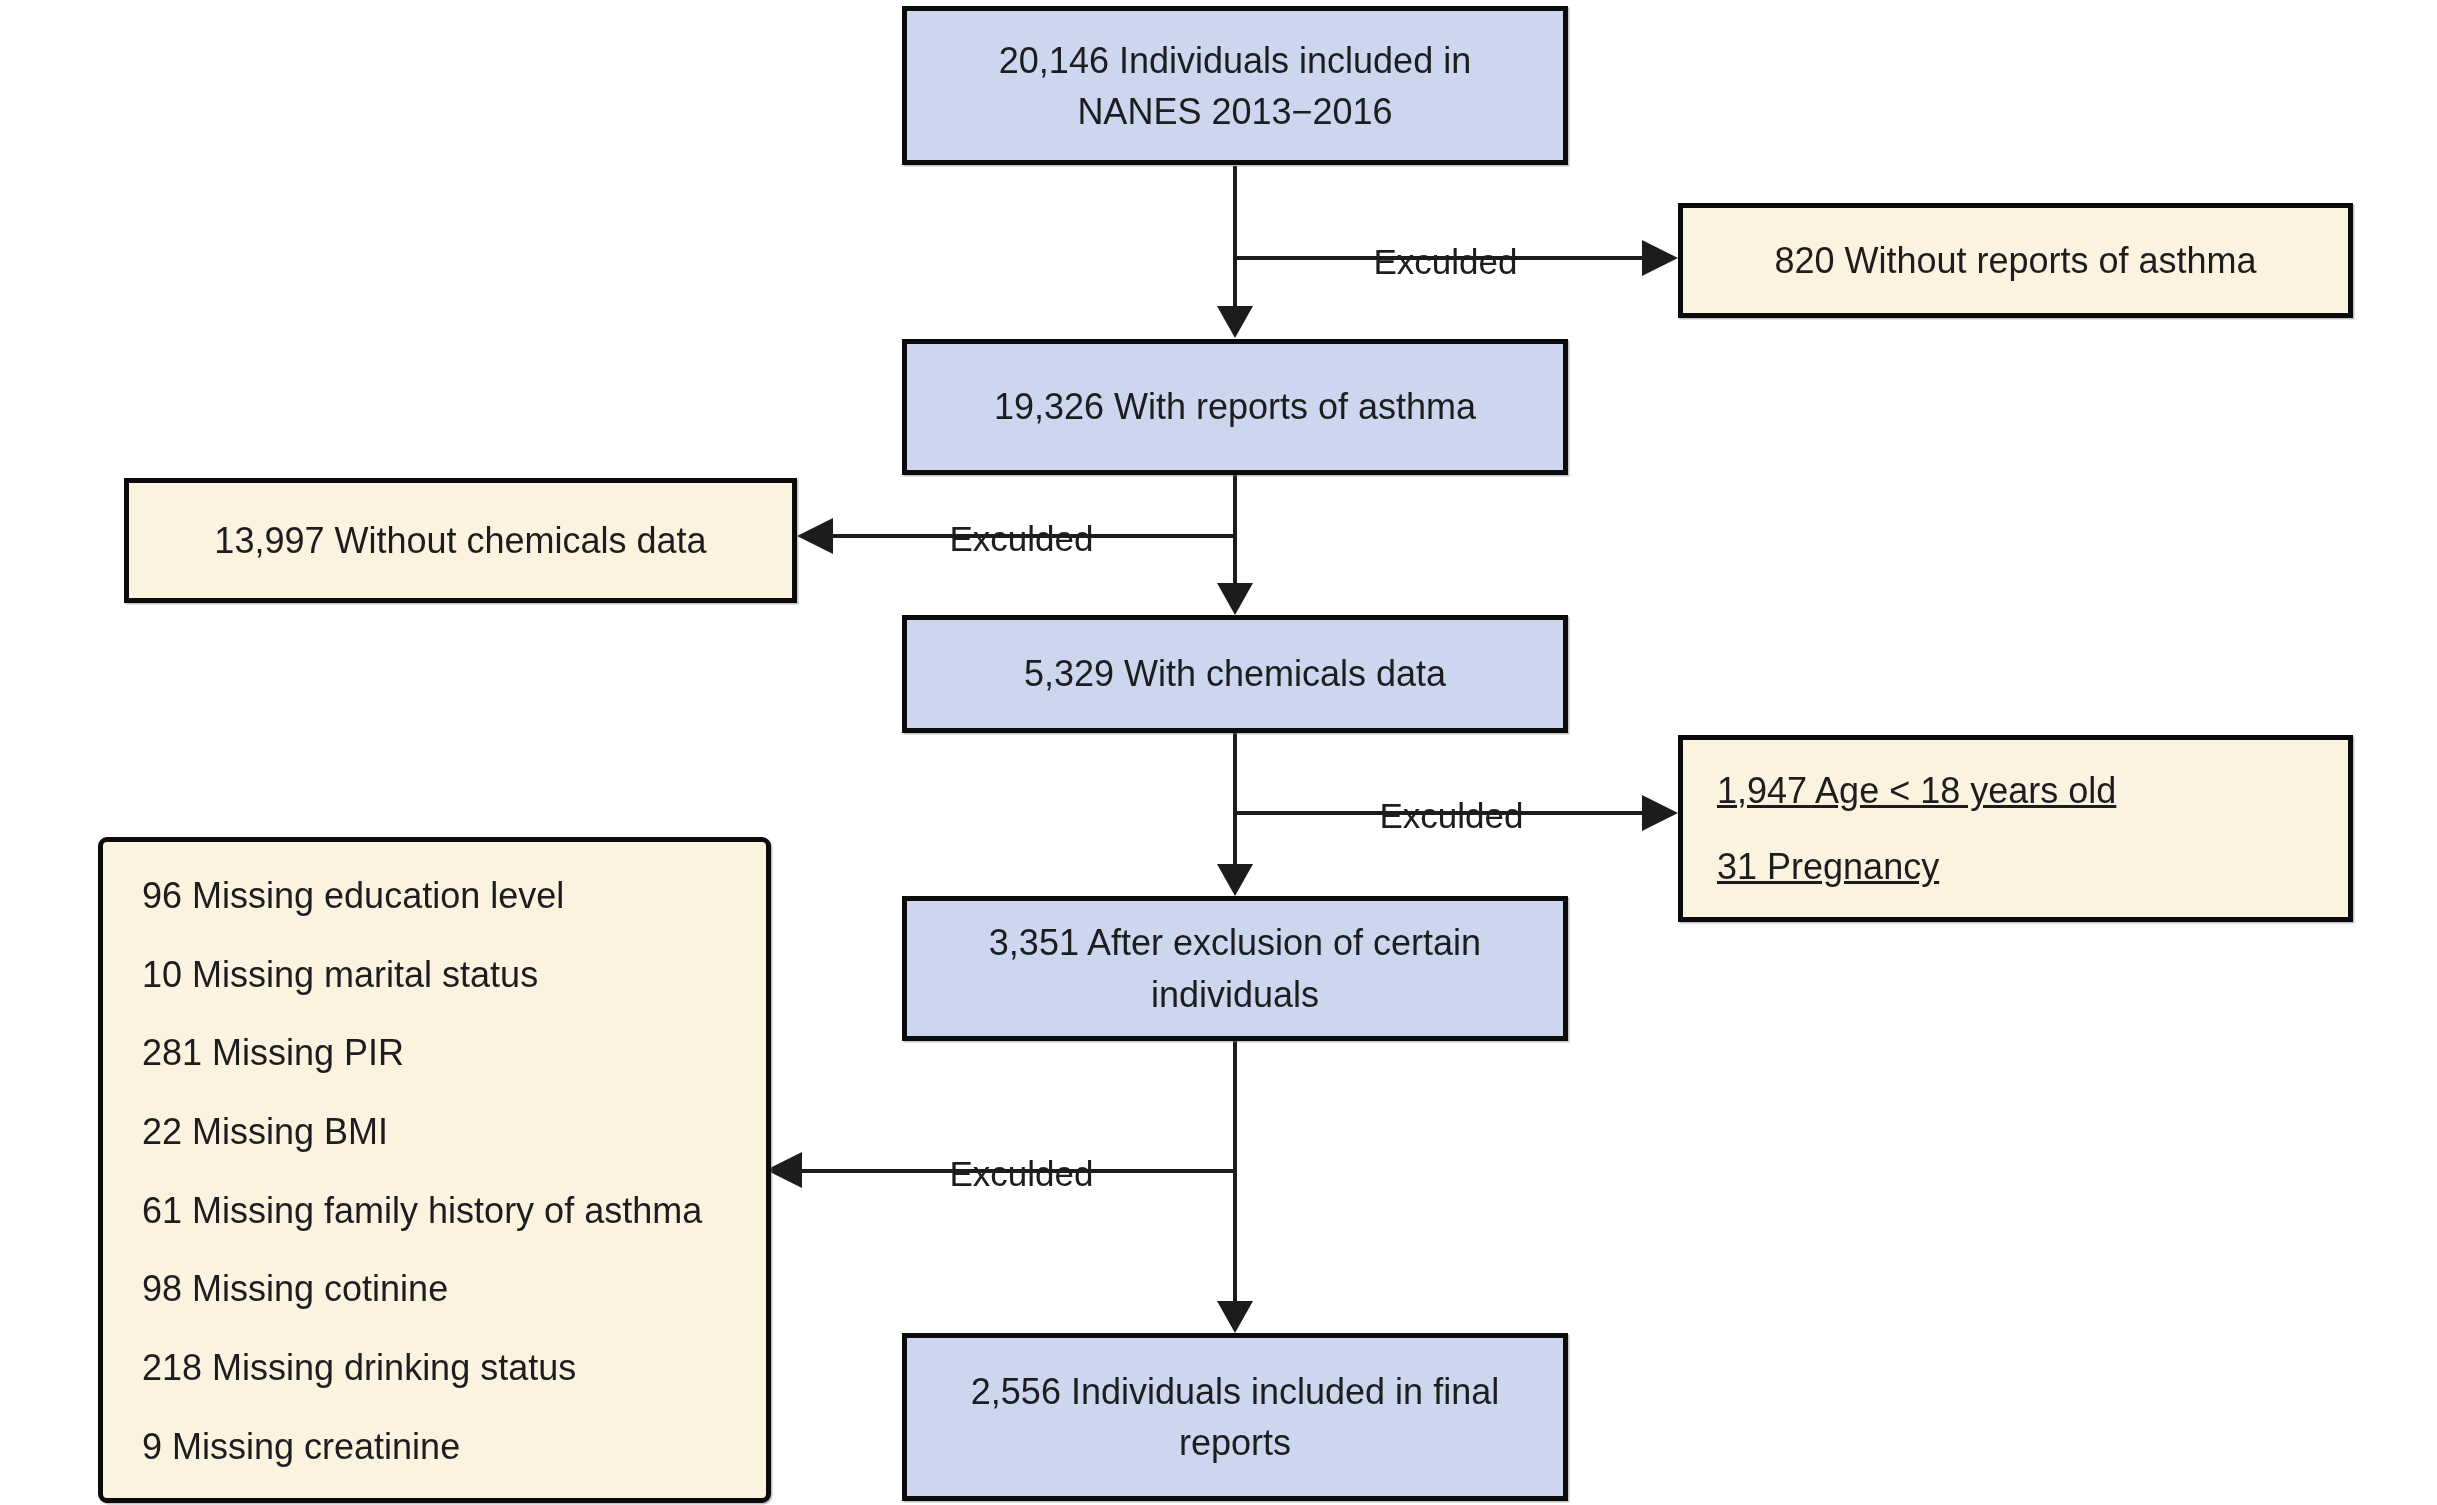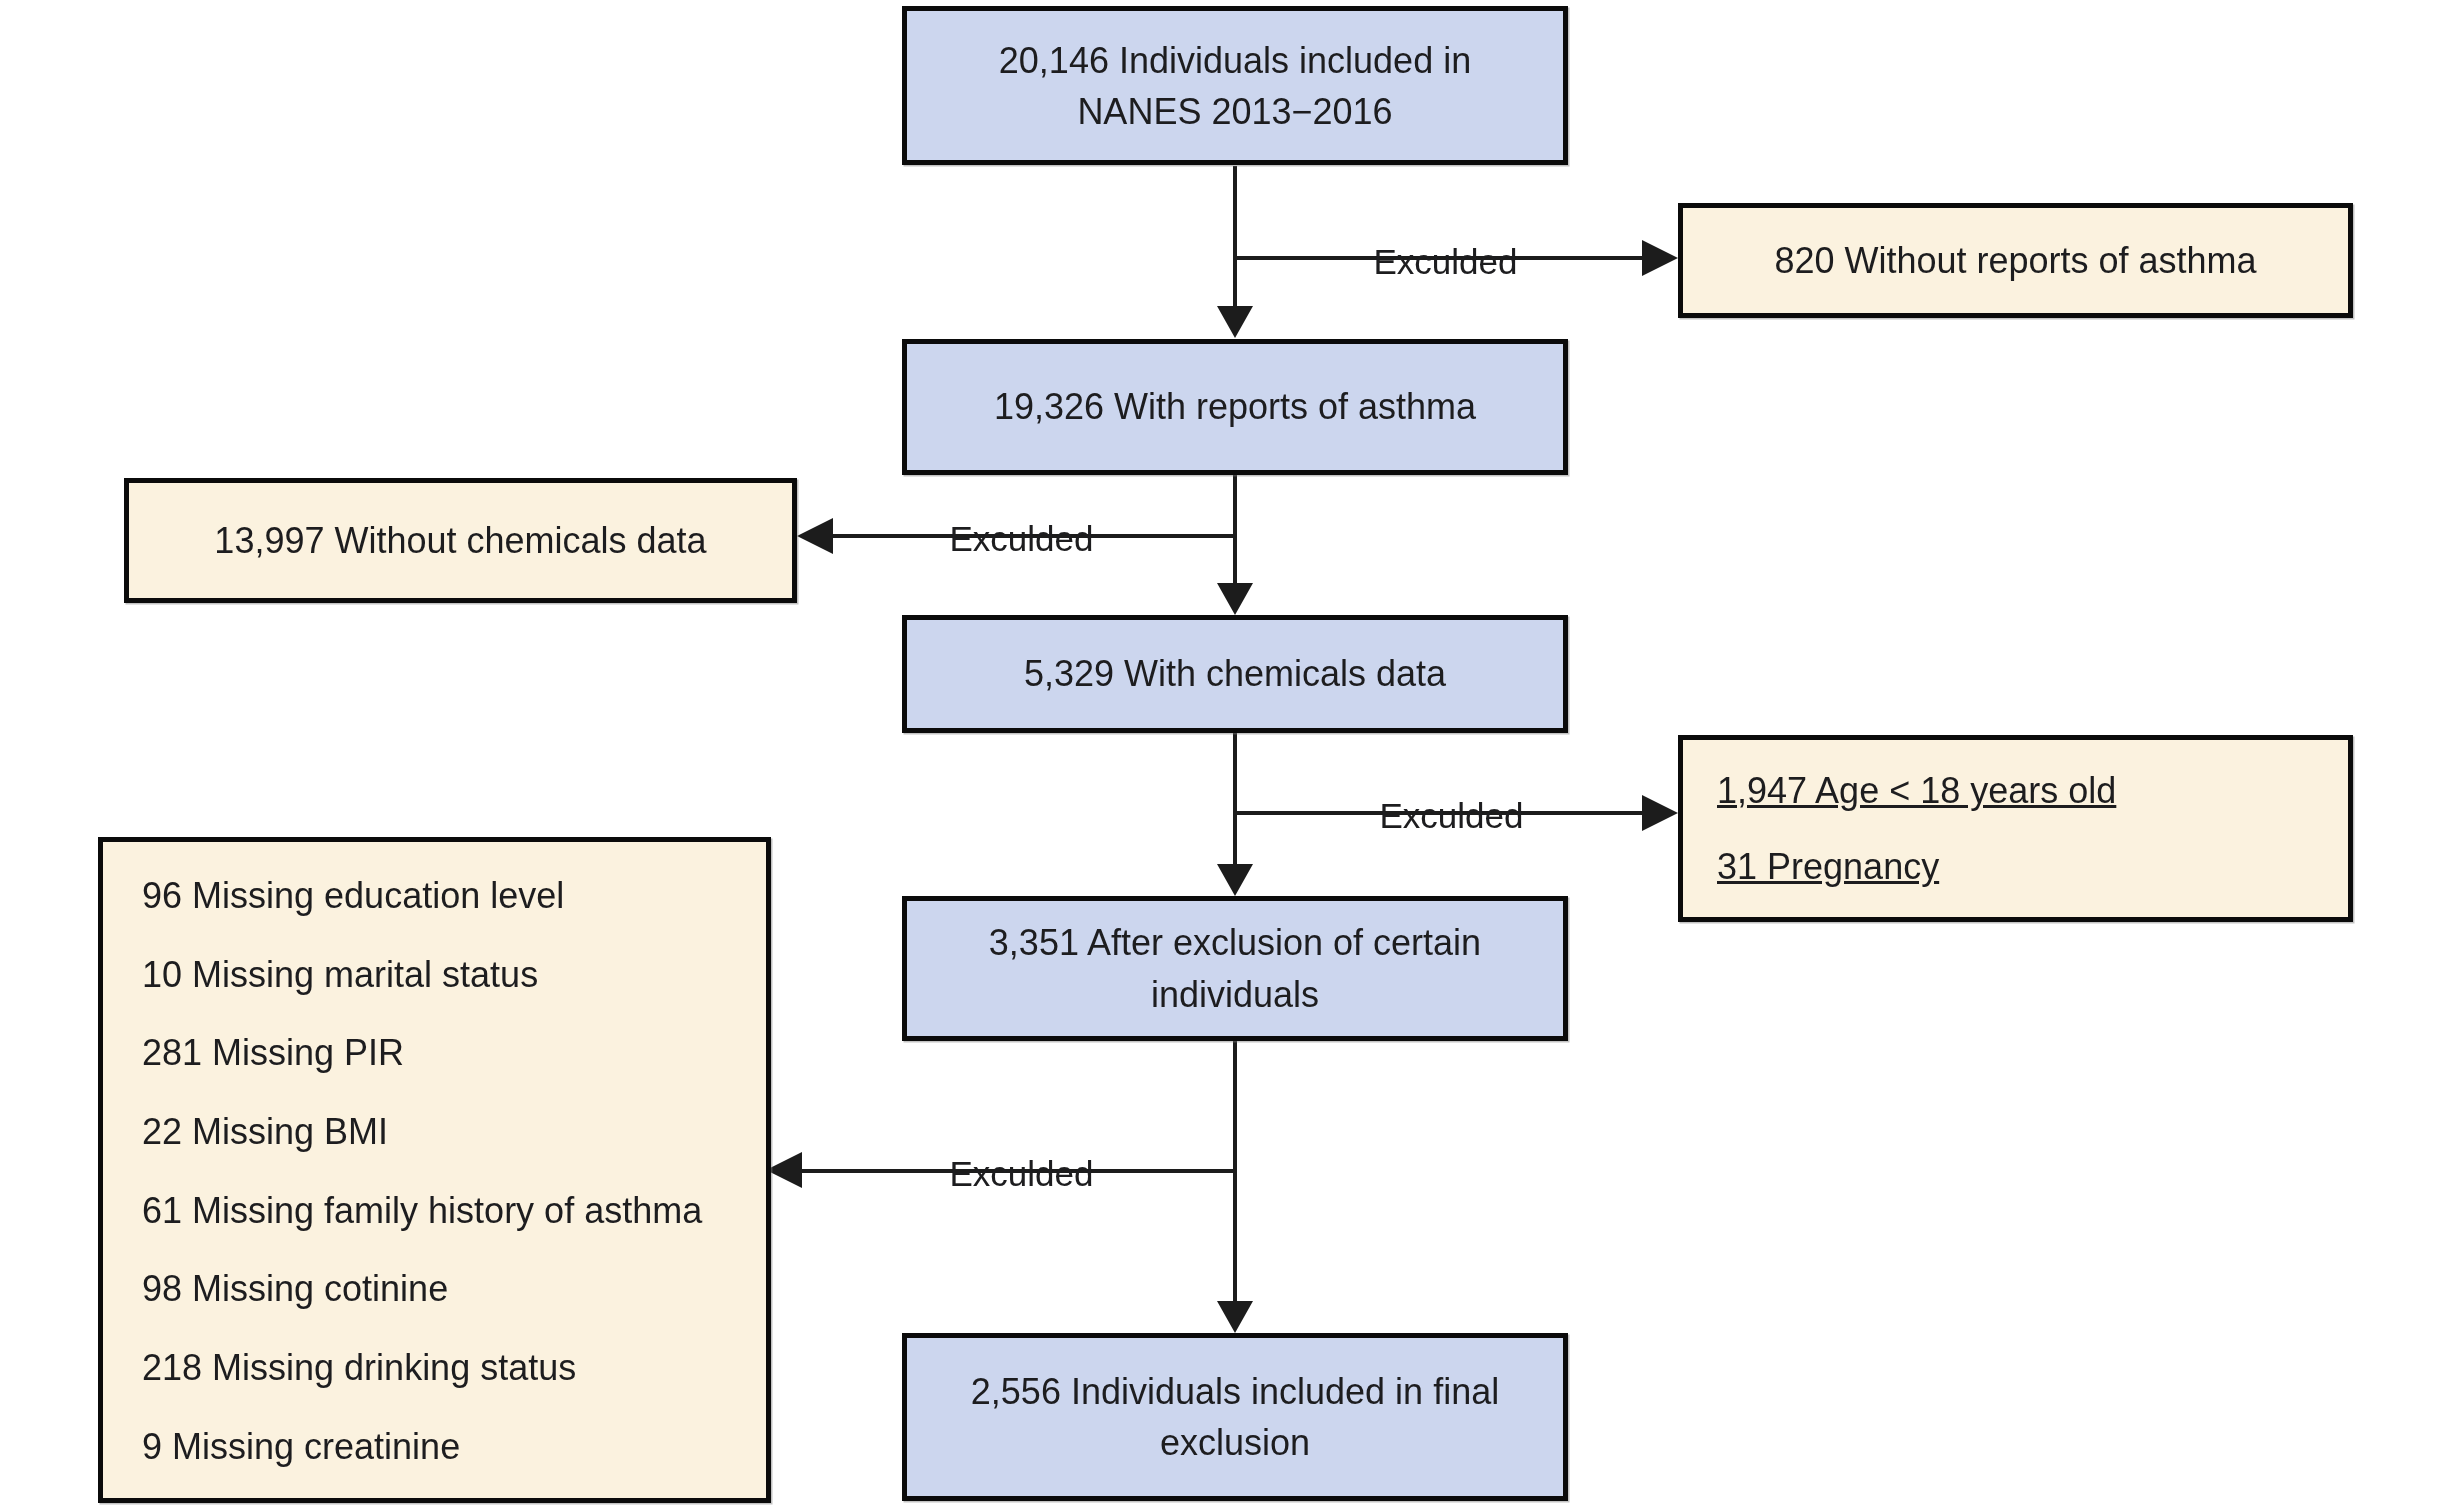--- a/index.html
+++ b/index.html
@@ -25,20 +25,21 @@
     box-shadow:1.5px 1.5px 0 rgba(120,120,120,.45);
   }
   .blue{background:#ccd6ee;}
   .beige{background:#fbf2df;}
   .node .line-txt{display:block;}
   .left-list{
     align-items:flex-start;
     justify-content:space-between;
     text-align:left;
     padding:28px 23px 26px 39px;
+    border-radius:9px;
   }
   .two-line-left{
     align-items:flex-start;
     justify-content:space-evenly;
     text-align:left;
     padding-left:34px;
     padding-right:15.5px;
   }
   .conn{position:absolute;background:#1c1c1c;}
   .vl{width:3.9px;}
@@ -114,21 +115,21 @@
     <span class="line-txt">5,329 With chemicals data</span>
   </div>
 
   <div class="node blue" style="left:902px;top:896px;width:666px;height:145px;">
     <span class="line-txt">3,351 After exclusion of certain</span>
     <span class="line-txt">individuals</span>
   </div>
 
   <div class="node blue" style="left:902px;top:1333px;width:666px;height:168px;">
     <span class="line-txt">2,556 Individuals included in final</span>
-    <span class="line-txt">exclusion</span>
+    <span class="line-txt">reports</span>
   </div>
 
   <div class="node beige" style="left:1678px;top:203px;width:675px;height:115px;">
     <span class="line-txt">820 Without reports of asthma</span>
   </div>
 
   <div class="node beige" style="left:124px;top:478px;width:673px;height:125px;align-items:center;">
     <span class="line-txt">13,997 Without chemicals data</span>
   </div>
 

